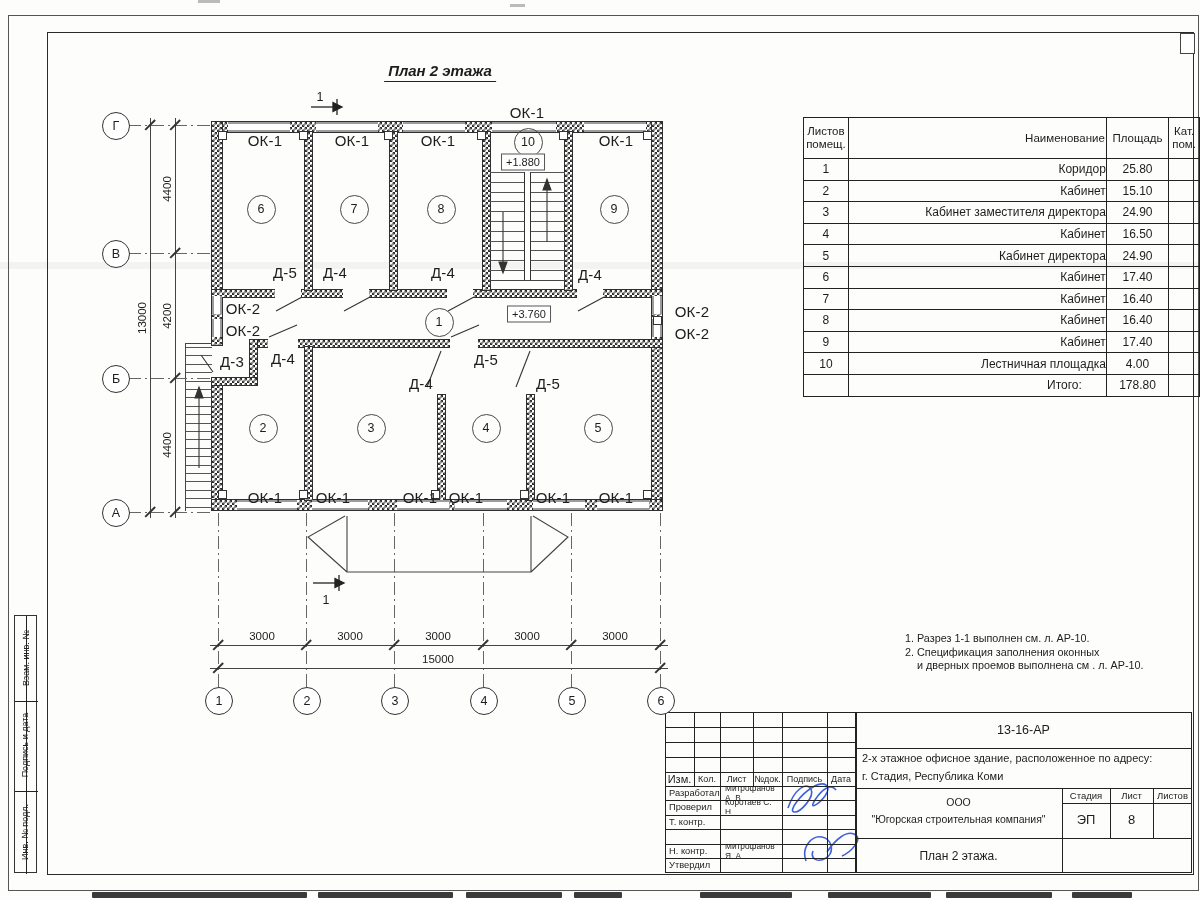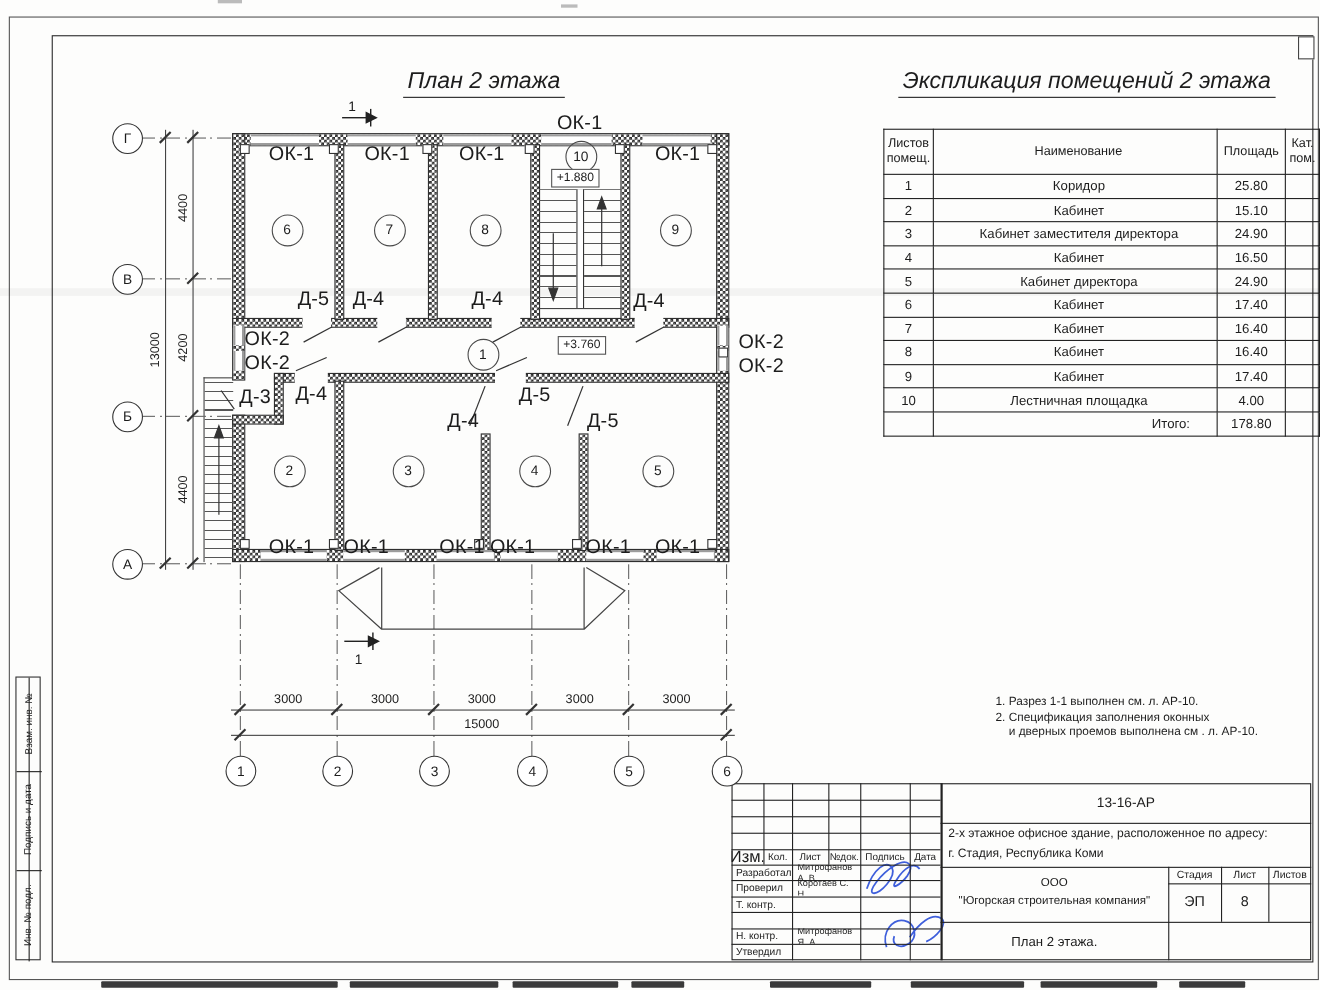--- a/index.html
+++ b/index.html
@@ -28,36 +28,36 @@
   .stair-divider{position:absolute;background:#fff;border-left:1.2px solid #333;border-right:1.2px solid #333;box-sizing:border-box;}
   .vline{position:absolute;width:1px;background:#444;}
   .hline{position:absolute;height:1px;background:#444;}
   .axis-v{position:absolute;width:1px;background-image:repeating-linear-gradient(180deg,#666 0 13px,transparent 13px 17px,#666 17px 19px,transparent 19px 23px);}
   .axis-h{position:absolute;height:1px;background-image:repeating-linear-gradient(90deg,#666 0 13px,transparent 13px 17px,#666 17px 19px,transparent 19px 23px);}
   .tick{position:absolute;width:14px;height:1.5px;background:#333;transform:rotate(-45deg);}
   .gb{position:absolute;width:26px;height:26px;border:1.2px solid #333;border-radius:50%;background:#fff;
       display:flex;align-items:center;justify-content:center;font-size:12.5px;}
   .rmc{position:absolute;width:27px;height:27px;border:1.2px solid #4a4a4a;border-radius:50%;
       display:flex;align-items:center;justify-content:center;font-size:12.5px;background:transparent;}
-  .plab{position:absolute;font-size:18px;white-space:nowrap;transform:translate(-50%,-50%);letter-spacing:0.2px;}
+  .plab{position:absolute;font-size:15px;white-space:nowrap;transform:translate(-50%,-50%);letter-spacing:0.2px;}
   .dlab{position:absolute;font-size:11.5px;white-space:nowrap;transform:translate(-50%,-50%);}
   .dlab.rot{transform:translate(-50%,-50%) rotate(-90deg);}
   .elev{position:absolute;transform:translate(-50%,-50%);border:1px solid #555;background:#fff;
         font-size:11px;padding:0 4px;line-height:15px;}
   .secnum{position:absolute;font-size:12.5px;transform:translate(-50%,-50%);}
   
-  .sheet-title{position:absolute;transform:translateX(-50%);font-style:italic;font-weight:400;font-size:21px;
+  .sheet-title{position:absolute;transform:translateX(-50%);font-style:italic;font-weight:700;font-size:15px;
         border-bottom:1.2px solid #222;padding:0 4px 2px;white-space:nowrap;}
   
   #expl{position:absolute;left:803px;top:117px;border-collapse:collapse;table-layout:fixed;}
   #expl th,#expl td{border:1.4px solid #222;font-weight:normal;overflow:hidden;}
   #expl th{font-size:11.5px;white-space:pre-line;line-height:13px;}
   #expl td{font-size:12px;height:20.6px;padding:0;}
   #expl .c-num{width:42px;text-align:center;}
-  #expl .c-name{width:237px;text-align:center;padding-left:7px;}
+  #expl .c-name{width:237px;text-align:right;padding-left:7px;}
   #expl .c-area{width:60px;text-align:center;}
   #expl .c-cat{width:28px;text-align:center;}
   #expl .total-name{text-align:right;padding-right:24px;}
   
   #notes{position:absolute;left:905px;top:632px;font-size:10.8px;line-height:13.5px;}
   #notes .indent{padding-left:12px;}
   
   .tb-line{position:absolute;background:#222;}
   .tb-cell{position:absolute;display:flex;align-items:center;justify-content:center;text-align:center;overflow:hidden;}
   .tb-left{justify-content:flex-start;text-align:left;padding-left:4px;box-sizing:border-box;}
@@ -73,21 +73,20 @@
 <div id="sheet">
 
   <div class="frame-outer"></div>
   <div class="frame-inner"></div>
   <div class="corner-box"></div>
   <div class="scanband"></div>
   <div class="topmark" style="left:198px;top:0;width:22px;height:3px;"></div>
   <div class="topmark" style="left:510px;top:4px;width:15px;height:3px;"></div>
 
   <div class="sheet-title" style="left:440px;top:62px;">План 2 этажа</div>
-  <div class="sheet-title" style="left:988px;top:62px;">Экспликация помещений 2 этажа</div>
 
   <div id="plan-layer">
 
     <div class="wall" style="left:212px;top:122px;width:450px;height:10px;"></div>
     <div class="wall" style="left:212px;top:122px;width:10px;height:223px;"></div>
     <div class="wall" style="left:212px;top:378px;width:10px;height:132px;"></div>
     <div class="wall" style="left:652px;top:122px;width:10px;height:388px;"></div>
     <div class="wall" style="left:212px;top:500px;width:450px;height:10px;"></div>
 
     <div class="wall" style="left:212px;top:290px;width:450px;height:7px;"></div>
@@ -306,21 +305,21 @@
     <div class="tb-line" style="left:665px;top:757px;width:190px;height:1px;"></div>
     <div class="tb-line" style="left:665px;top:772px;width:190px;height:1px;"></div>
     <div class="tb-line" style="left:665px;top:786px;width:190px;height:1.4px;"></div>
 
     <div class="tb-line" style="left:665px;top:800px;width:190px;height:1px;"></div>
     <div class="tb-line" style="left:665px;top:815px;width:190px;height:1px;"></div>
     <div class="tb-line" style="left:665px;top:829px;width:190px;height:1px;"></div>
     <div class="tb-line" style="left:665px;top:844px;width:190px;height:1px;"></div>
     <div class="tb-line" style="left:665px;top:858px;width:190px;height:1px;"></div>
 
-    <div class="tb-cell" style="left:665px;top:772px;width:29px;height:14px;font-size:15px;">Изм.</div>
+    <div class="tb-cell" style="left:665px;top:772px;width:29px;height:14px;font-size:11px;">Изм.</div>
     <div class="tb-cell" style="left:694px;top:772px;width:26px;height:14px;font-size:9px;">Кол.</div>
     <div class="tb-cell" style="left:720px;top:772px;width:33px;height:14px;font-size:9px;">Лист</div>
     <div class="tb-cell" style="left:753px;top:772px;width:29px;height:14px;font-size:9px;">№док.</div>
     <div class="tb-cell" style="left:782px;top:772px;width:45px;height:14px;font-size:9px;">Подпись</div>
     <div class="tb-cell" style="left:827px;top:772px;width:28px;height:14px;font-size:9px;">Дата</div>
 
     <div id="tb-roles">
         <div class="tb-cell tb-left" style="left: 665px; top: 786px; width: 55px; height: 14px; font-size: 9.3px;">Разработал</div>
         <div class="tb-cell tb-left" style="left: 721px; top: 786px; width: 61px; height: 14px; font-size: 8.3px;">Митрофанов А. В.</div>
         <div class="tb-cell tb-left" style="left: 665px; top: 800px; width: 55px; height: 14px; font-size: 9.3px;">Проверил</div>

